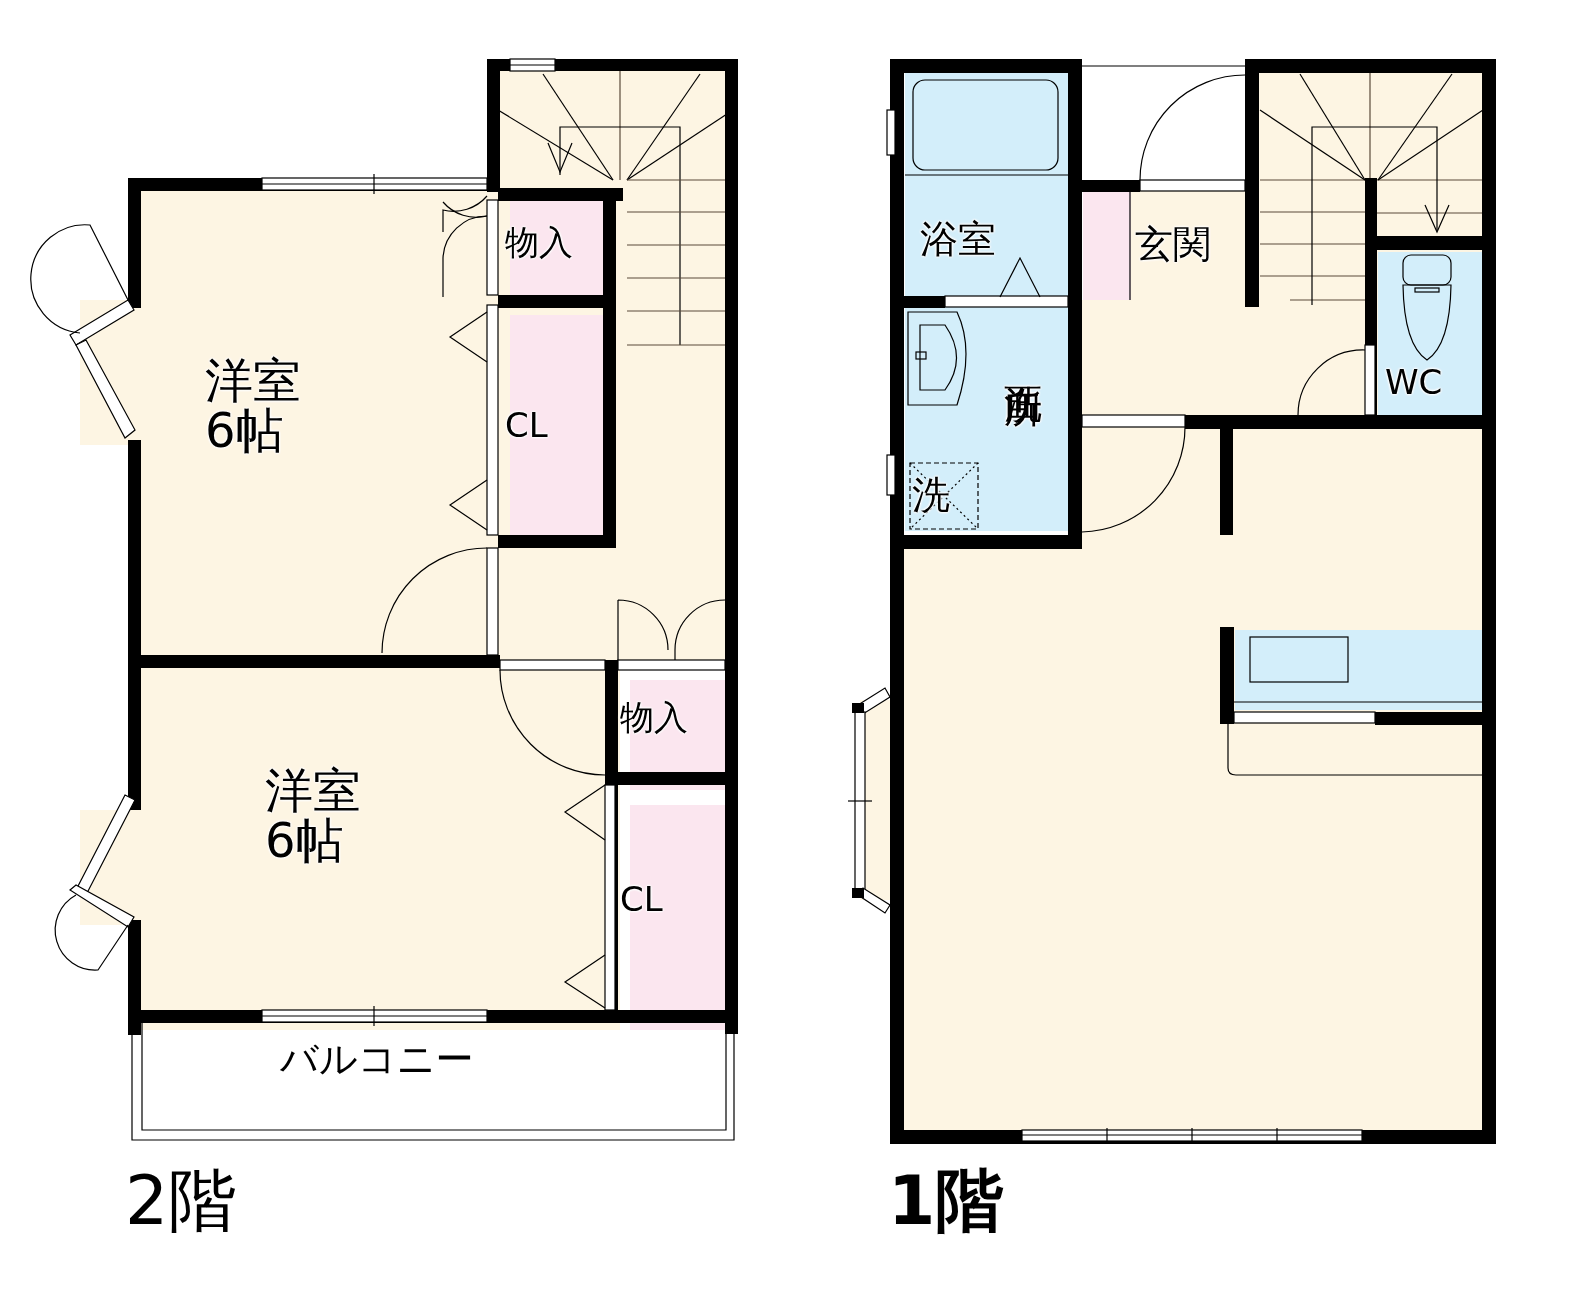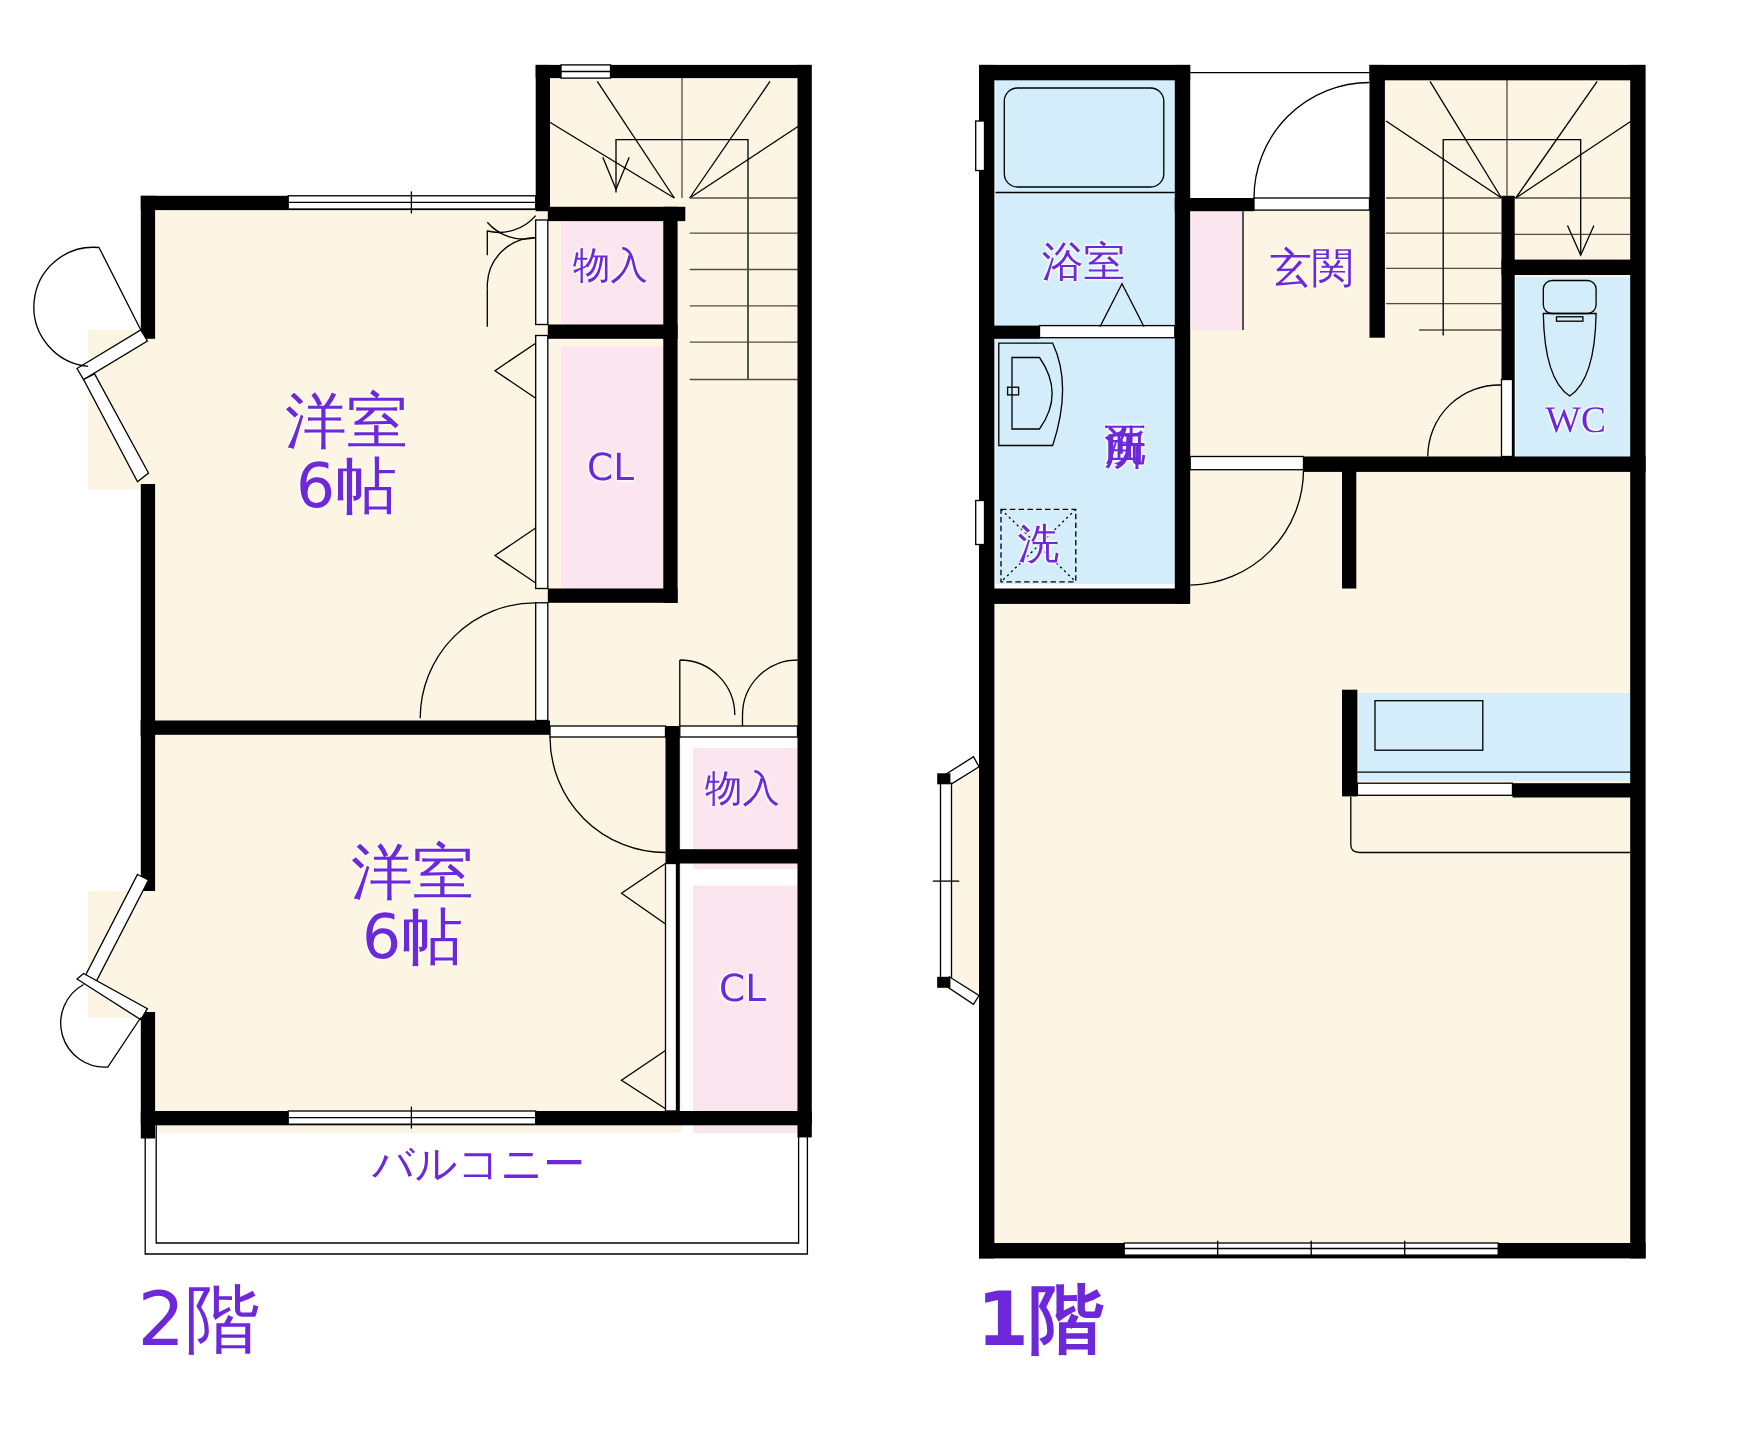--- a/index.html
+++ b/index.html
@@ -5,23 +5,23 @@
   html,body{margin:0;padding:0;background:#ffffff;}
   body{width:1593px;height:1306px;position:relative;overflow:hidden;font-family:"DejaVu Sans","Liberation Sans",sans-serif;}
   svg{position:absolute;left:0;top:0;}
   .cream{fill:#fdf5e3;}
   .pink{fill:#fbe6ef;}
   .blue{fill:#d3eefa;}
   .wall{fill:#000;}
   .thin{stroke:#000;stroke-width:1.2;fill:none;}
   .thin-g{stroke:#5a4a3a;stroke-width:1.2;fill:none;}
   .win{fill:#fff;stroke:#000;stroke-width:1.2;}
-  .label{position:absolute;color:#6d28d9;text-align:center;white-space:nowrap;line-height:1.05;
+  .label{position:absolute;color:#000000;text-align:left;white-space:nowrap;line-height:1.05;
          text-shadow:0 0 3px #fff,0 0 3px #fff,0 0 3px #fff,0 0 2px #fff;}
-  .big{font-size:56px;}
+  .big{font-size:48px;}
   .med{font-size:38px;font-family:Liberation Serif, serif;}
   .sm{font-size:34px;}
   .vert{writing-mode:vertical-rl;font-size:38px;letter-spacing:2px;}
   .floor{font-size:68px;}
 </style>
 </head>
 <body>
 
 <svg width="1593" height="1306" viewBox="0 0 1593 1306">
 
@@ -238,16 +238,16 @@
 </div>
 <div class="label sm" style="left:620px;top:700px;width:110px;">物入</div>
 <div class="label sm" style="left:620px;top:882px;width:110px;">CL</div>
 <div class="label med" style="left:280px;top:1040px;width:310px;">バルコニー</div>
 <div class="label floor" style="left:125px;top:1165px;">2階</div>
 
 <div class="label med" style="left:920px;top:220px;width:130px;">浴室</div>
 <div class="label med" style="left:1135px;top:225px;width:115px;">玄関</div>
 <div class="label vert" style="left:1002px;top:355px;">洗面所</div>
 <div class="label med" style="left:912px;top:476px;width:64px;">洗</div>
-<div class="label sm" style="left:1385px;top:365px;width:95px;font-family:Liberation Serif, serif;">WC</div>
+<div class="label sm" style="left:1385px;top:365px;width:95px;">WC</div>
 <div class="label big" style="left:1080px;top:875px;width:240px;">
 </div>
 <div class="label floor" style="left:888px;top:1165px;font-weight:bold;">1階</div>
 
 </body></html>

